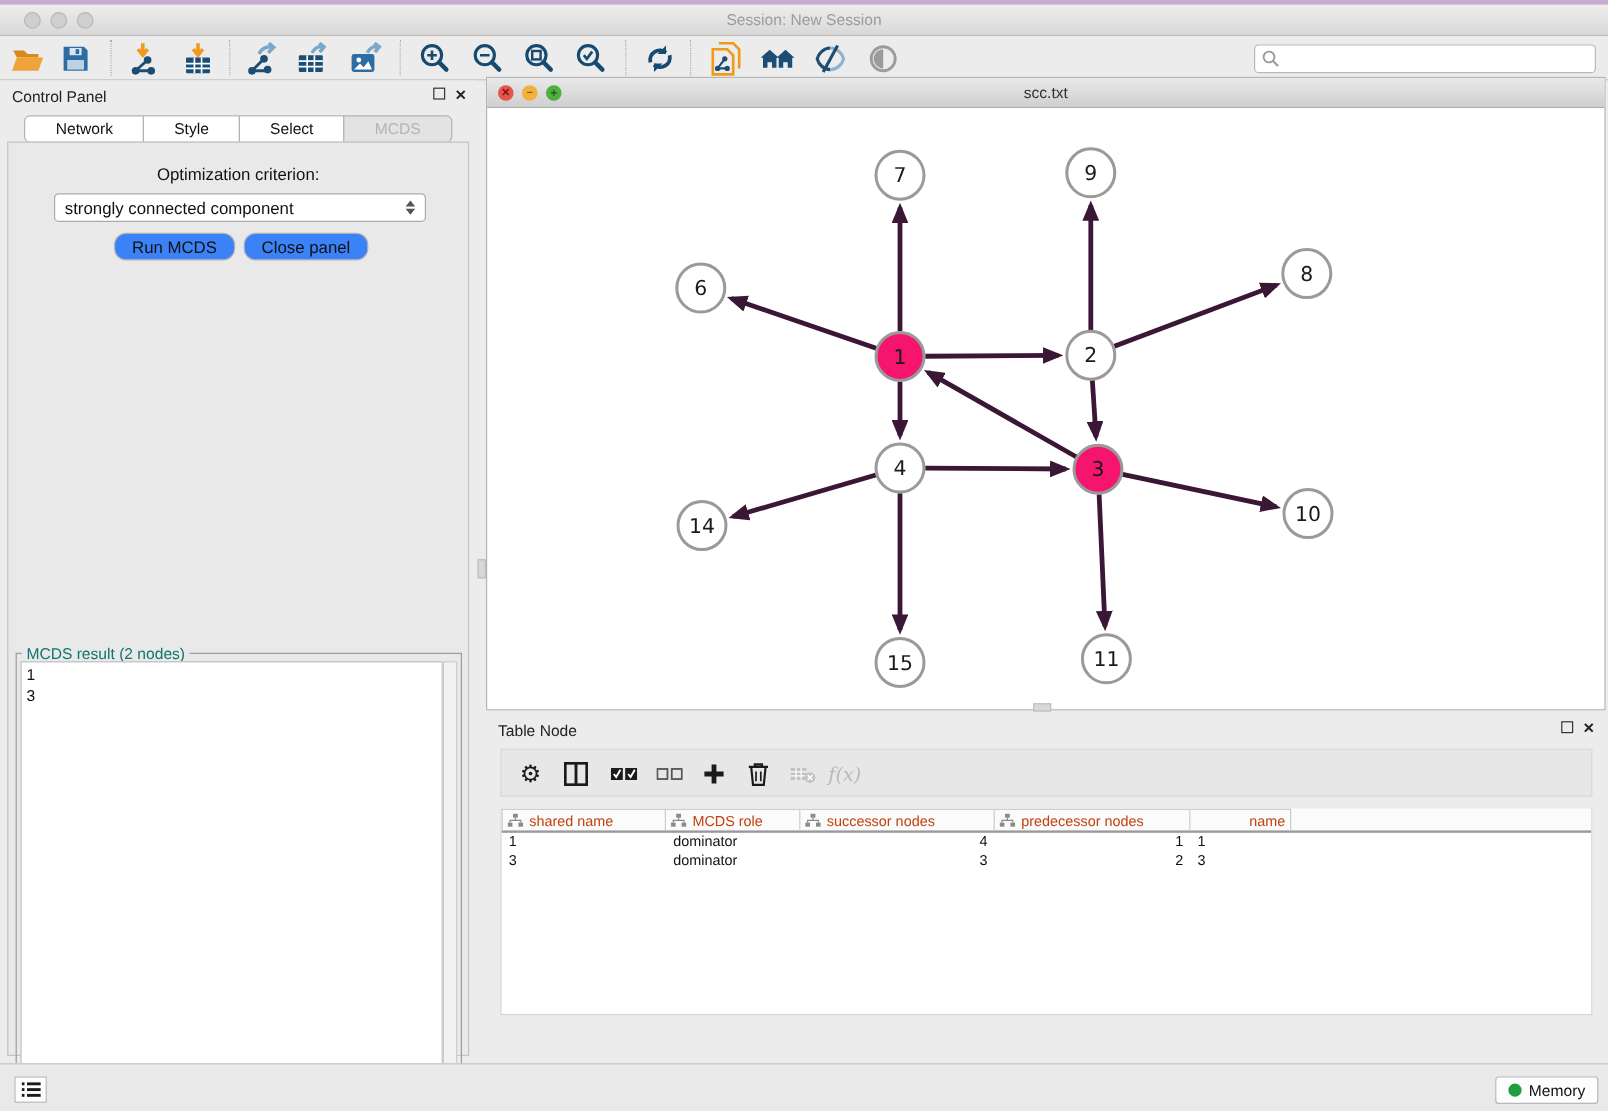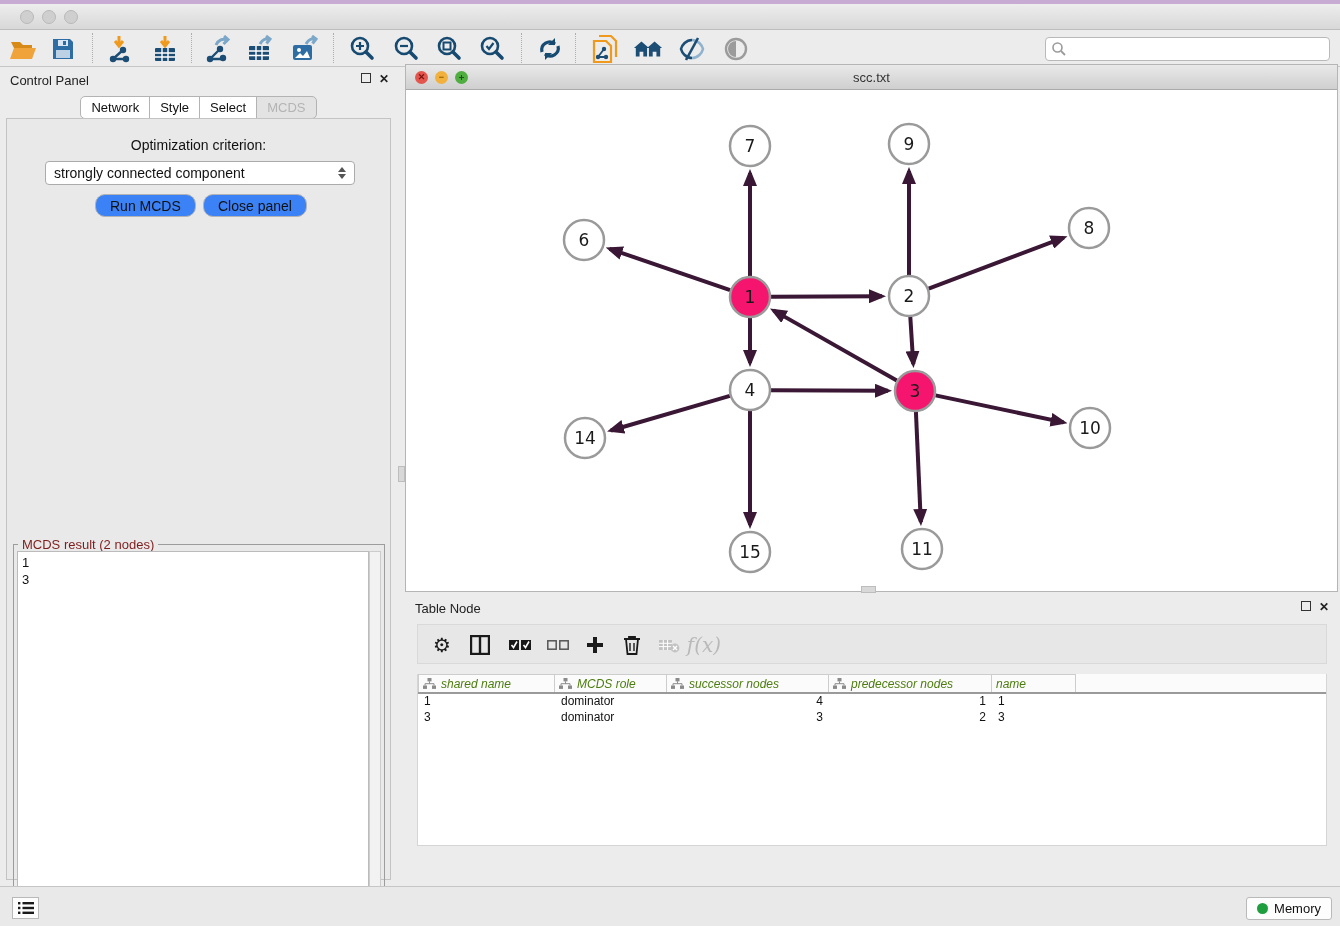--- a/index.html
+++ b/index.html
@@ -31,21 +31,21 @@
 
   
   #control-panel { left:0; top:67px; width:397px; height:819px; background:#ececec; }
   .panel-head { position:absolute; left:0; top:0; width:100%; height:26px; }
   .panel-title { position:absolute; left:10px; top:6px; font-size:13px; color:#222; }
   .wicon { position:absolute; top:6px; width:12px; height:12px; color:#222;
     font-size:12px; line-height:12px; text-align:center; cursor:pointer; }
   .float-glyph { border:1.5px solid #333; width:10px; height:10px; }
   #cp-tabs { position:absolute; left:0; top:29px; width:100%; text-align:center; }
   .seg-tabs { display:inline-flex; }
-  .seg-tab { padding:3px 10px; font-size:13px; background:#fff; color:#111;
+  .seg-tab { padding:3px 25px; font-size:13px; background:#fff; color:#111;
     border:1px solid #b3b3b3; margin-left:-1px; cursor:pointer; white-space:nowrap; }
   .seg-tab:first-child { border-radius:5px 0 0 5px; margin-left:0; }
   .seg-tab:last-child { border-radius:0 5px 5px 0; }
   .seg-tab.disabled { background:#e3e3e3; color:#b4b4b4; cursor:default; }
   #cp-body { position:absolute; left:6px; top:51px; width:385px; height:762px;
     background:#e9e9e9; border:1px solid #c3c3c3; }
   #opt-label { position:absolute; left:0; top:18px; width:100%; text-align:center;
     font-size:14px; color:#111; }
   #opt-select { position:absolute; left:38px; top:42px; width:310px; height:24px;
     background:#fff; border:1px solid #ababab; border-radius:4px; cursor:pointer;
@@ -54,21 +54,21 @@
   .sel-arrows i { width:0; height:0; border-left:4px solid transparent;
     border-right:4px solid transparent; }
   .sel-arrows .up { border-bottom:5px solid #555; }
   .sel-arrows .dn { border-top:5px solid #555; }
   .cp-btn { position:absolute; top:75px; height:23px; background:#3b82f6;
     border:1px solid #b3b3b3; border-radius:10px; font-size:14px; color:#111;
     font-family:"Liberation Sans",sans-serif; cursor:pointer; padding:0 14px; }
   #result-box { position:absolute; left:6px; top:425px; width:372px; height:383px;
     border:1px solid #9c9c9c; }
   #result-legend { position:absolute; left:4px; top:-8px; background:#e9e9e9;
-    padding:0 4px; font-size:13px; color:#7f1d1d; }
+    padding:0 4px; font-size:13px; color:#0f766e; }
   #result-text { position:absolute; left:3px; top:6px; right:15px; bottom:3px;
     background:#fff; border:1px solid #bbb; font-size:13px; color:#111;
     padding:2px 4px; line-height:17px; }
   #result-scroll { position:absolute; top:6px; right:3px; bottom:3px; width:12px;
     background:#f2f2f2; border:1px solid #ccc; }
 
   
   #network-window { left:405px; top:64px; width:933px; height:528px;
     background:#fff; border:1px solid #b5b5b5; }
   #net-titlebar { position:absolute; left:0; top:0; width:100%; height:25px;
@@ -86,30 +86,30 @@
   .hsplit-handle { left:861px; top:586px; width:15px; height:7px;
     background:#d8d8d8; border:1px solid #bdbdbd; cursor:row-resize; }
 
   
   #table-panel { left:405px; top:595px; width:933px; height:291px; background:#ececec; }
   #tp-toolbar { position:absolute; left:12px; top:29px; width:910px; height:40px;
     background:#e7e7e7; border:1px solid #d9d9d9; }
   .tp-icon { position:absolute; top:6px; width:28px; height:28px; cursor:pointer;
     display:flex; align-items:center; justify-content:center; }
   .tp-icon.disabled { cursor:default; }
-  #fx-label { font-family:"DejaVu Serif", serif; font-style:italic; font-size:20px;
+  #fx-label { font-family:"DejaVu Serif", serif; font-style:italic; font-size:16px;
     color:#b9b9b9; }
   #gear-glyph { font-family:"DejaVu Sans", sans-serif; font-size:20px; color:#1a1a1a; }
   #data-table { position:absolute; left:12px; top:79px; width:910px; height:172px;
     background:#fff; border:1px solid #d5d5d5; border-top:none; }
   #tbl-head { display:flex; height:20px; border-bottom:2px solid #9a9a9a;
     background:#fbfbfb; }
-  .th { display:flex; align-items:center; font-size:12px; color:#4d7c0f;
+  .th { display:flex; align-items:center; font-size:12px; color:#c2410c;
     border-right:1px solid #cdcdcd; border-top:1px solid #cdcdcd; padding:0 4px;
-    gap:5px; cursor:pointer;font-style:italic; }
+    gap:5px; cursor:pointer; }
   .th:first-child { border-left:1px solid #cdcdcd; }
   .tr { display:flex; height:16px; }
   .td { font-size:12px; color:#111; padding:0 6px; white-space:nowrap;
     overflow:hidden; }
   .td.r { text-align:right; }
   #tp-tabs { position:absolute; left:0; top:263px; width:100%; text-align:center; }
 
   
   #status-bar { left:0; top:886px; width:1340px; height:40px; background:#e9e9e9;
     border-top:1px solid #c6c6c6; }
@@ -125,20 +125,21 @@
   svg { display:block; }
 </style>
 </head>
 <body>
 
 <div id="desktop-strip" class="abs"></div>
 <div id="titlebar" class="abs">
   <span class="tl-dot" style="left:20px"></span>
   <span class="tl-dot" style="left:42px"></span>
   <span class="tl-dot" style="left:64px"></span>
+  <div id="titlebar-title">Session: New Session</div>
 </div>
 
 <div id="toolbar" class="abs">
   <span class="tb-icon" style="left:8px">
     <svg width="28" height="24" viewBox="0 0 28 24">
         <path d="M2 5h9l3 3h9v3H5z" fill="#d88a18"></path>
         <path d="M5 11h22l-4 11H1z" fill="#f0a33a"></path>
       </svg>
   </span>
   <span class="tb-icon" style="left:48px">
@@ -475,21 +476,21 @@
           <span>
             <svg width="13" height="12" viewBox="0 0 13 12">
               <rect x="4.5" y="0" width="4" height="3.4" fill="#8a8a8a"></rect>
               <rect x="0" y="7.5" width="4" height="3.4" fill="#8a8a8a"></rect>
               <rect x="9" y="7.5" width="4" height="3.4" fill="#8a8a8a"></rect>
               <path d="M6.5 3.4v2.3M2 7.5V5.7h9v1.8" stroke="#8a8a8a" fill="none" stroke-width="1"></path>
             </svg>
           </span>
           <span>predecessor nodes</span>
         </div>
-        <div class="th" style="width: 84px; justify-content: flex-start;">
+        <div class="th" style="width: 84px; justify-content: flex-end;">
           <span>name</span>
         </div>
       </div>
     <div id="tbl-body">
         <div class="tr">
           <div class="td" style="width: 137px;">1</div>
           <div class="td" style="width: 112px;">dominator</div>
           <div class="td r" style="width: 162px;">4</div>
           <div class="td r" style="width: 163px;">1</div>
           <div class="td" style="width: 84px;">1</div>

